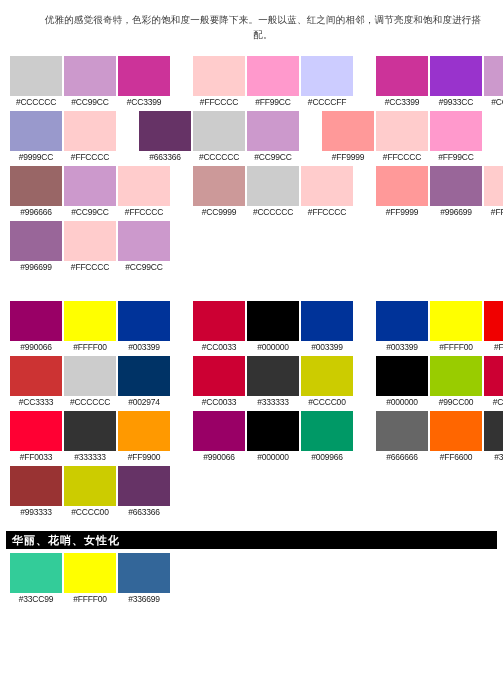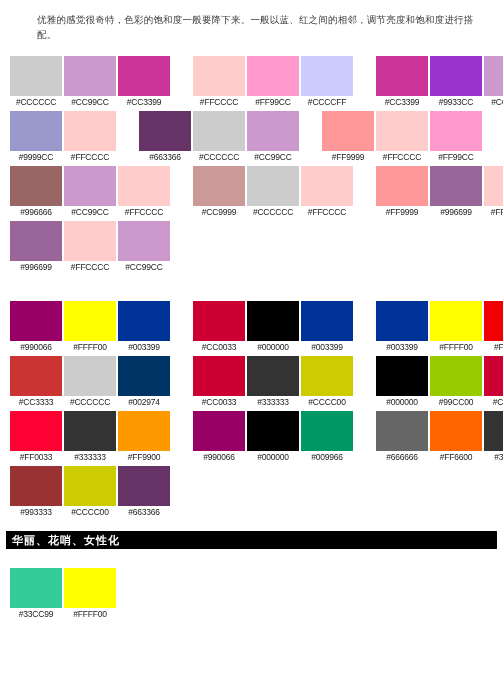--- a/index.html
+++ b/index.html
@@ -20,20 +20,21 @@
     position: relative;
   }
 
   
   .intro {
     font-size: 9.5px;
     line-height: 15px;
     color: #3a3a3a;
     letter-spacing: 0.2px;
     margin: 0;
+    text-align: center;
   }
   .intro-1 {
     padding: 12px 14px 0 37px;
   }
   .intro-2 {
     padding: 14px 14px 0 37px;
   }
 
   
   .bar {
@@ -84,21 +85,21 @@
     letter-spacing: -0.2px;
     white-space: nowrap;
   }
 
   .spacer-a { height: 14px; }
   .spacer-b { height: 12px; }
   .spacer-c { height: 10px; }
   .spacer-d { height: 13px; }
   .spacer-e { height: 22px; }
 
-  .sec-rows-top { padding-top: 19px; }
+  .sec-rows-top { padding-top: 4px; }
 </style>
 </head>
 <body>
 
 <div class="page">
 
   <p class="intro intro-1">优雅的感觉很奇特，色彩的饱和度一般要降下来。一般以蓝、红之间的相邻，调节亮度和饱和度进行搭配。</p>
 
   <div class="spacer-a"></div>
 
@@ -424,19 +425,23 @@
     <div class="row">
       <div class="group">
         <div class="cell">
           <span class="chip" style="background:#33CC99;"></span>
           <span class="code">#33CC99</span>
         </div>
         <div class="cell">
           <span class="chip" style="background:#FFFF00;"></span>
           <span class="code">#FFFF00</span>
         </div>
+        <div class="cell">
+          <span class="chip" style="background:#336699;"></span>
+          <span class="code">#336699</span>
+        </div>
       </div>
     </div>
   </div>
 
   <div class="spacer-e"></div>
 
 </div>
 
 </body></html>

